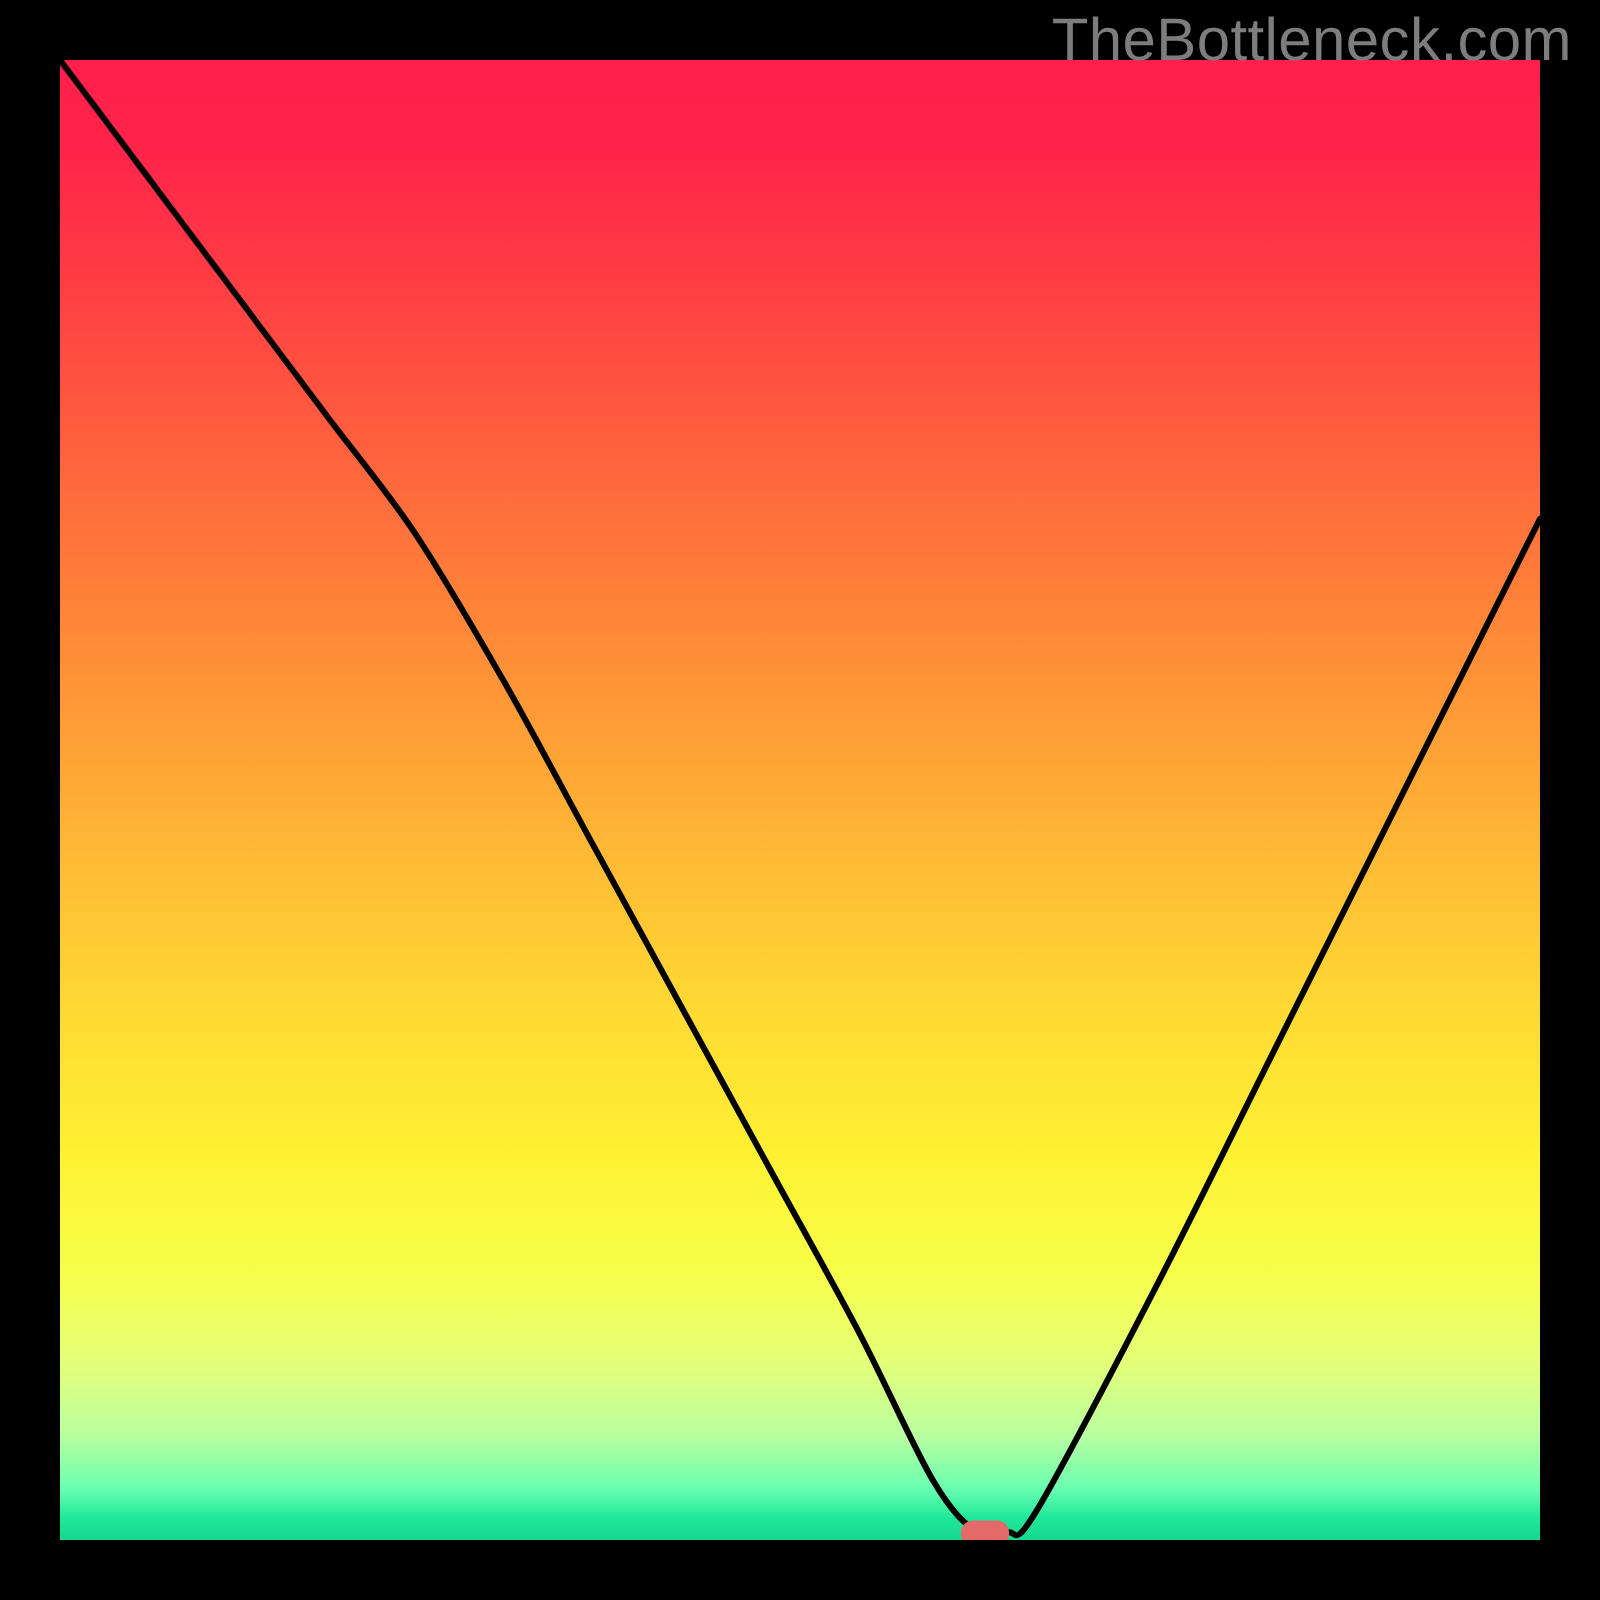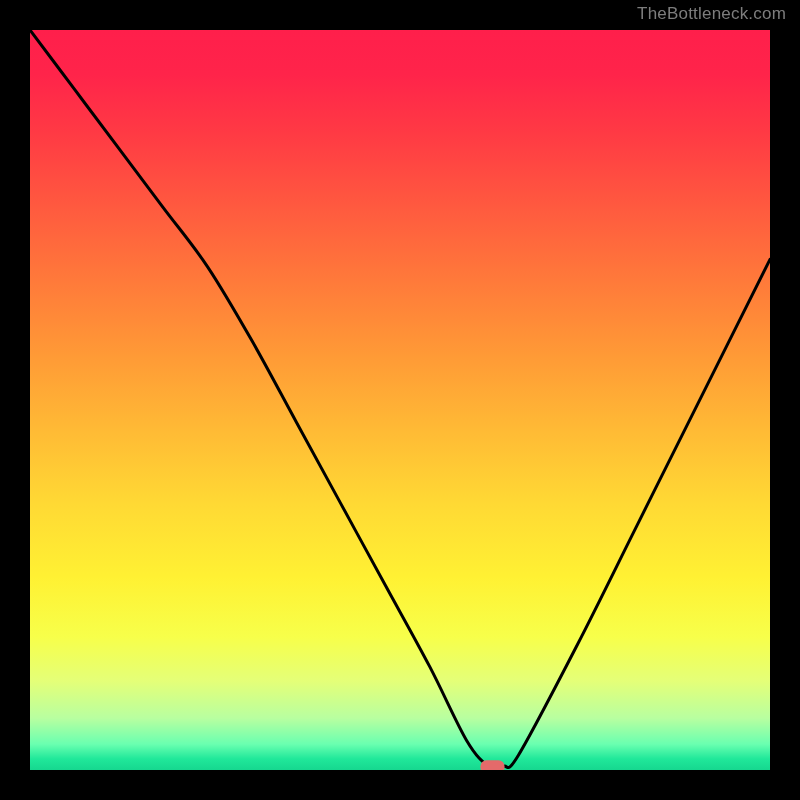--- a/index.html
+++ b/index.html
@@ -15,21 +15,21 @@
     position: relative;
     width: 800px;
     height: 800px;
     background: #000;
   }
   .watermark {
     position: absolute;
     top: 4px;
     right: 14px;
     color: #7d7d7d;
-    font-size: 17px;
+    font-size: 30px;
     font-weight: 500;
     letter-spacing: 0.2px;
     z-index: 5;
   }
   .plot-box {
     position: absolute;
     left: 30px;
     top: 30px;
     width: 740px;
     height: 740px;

